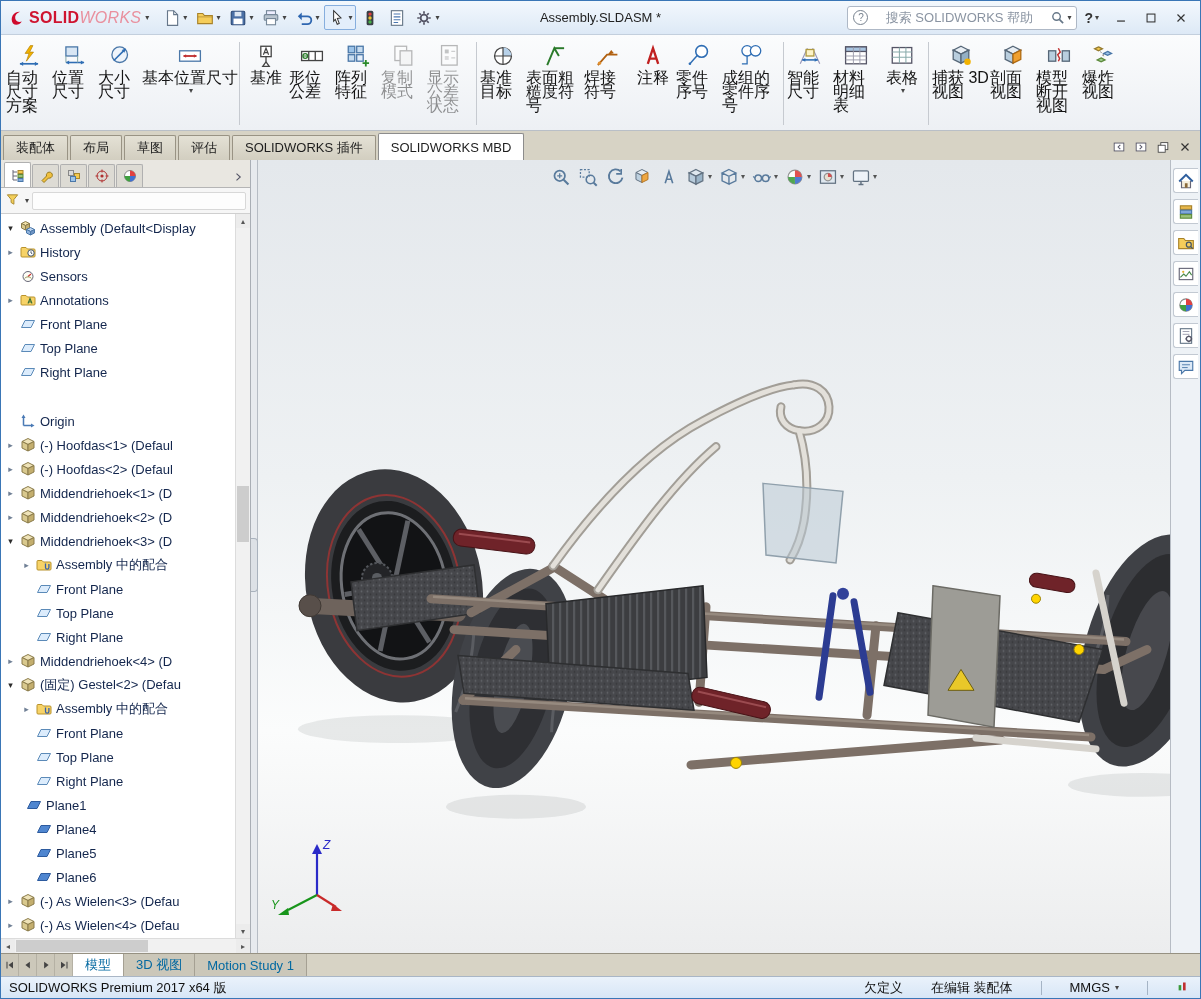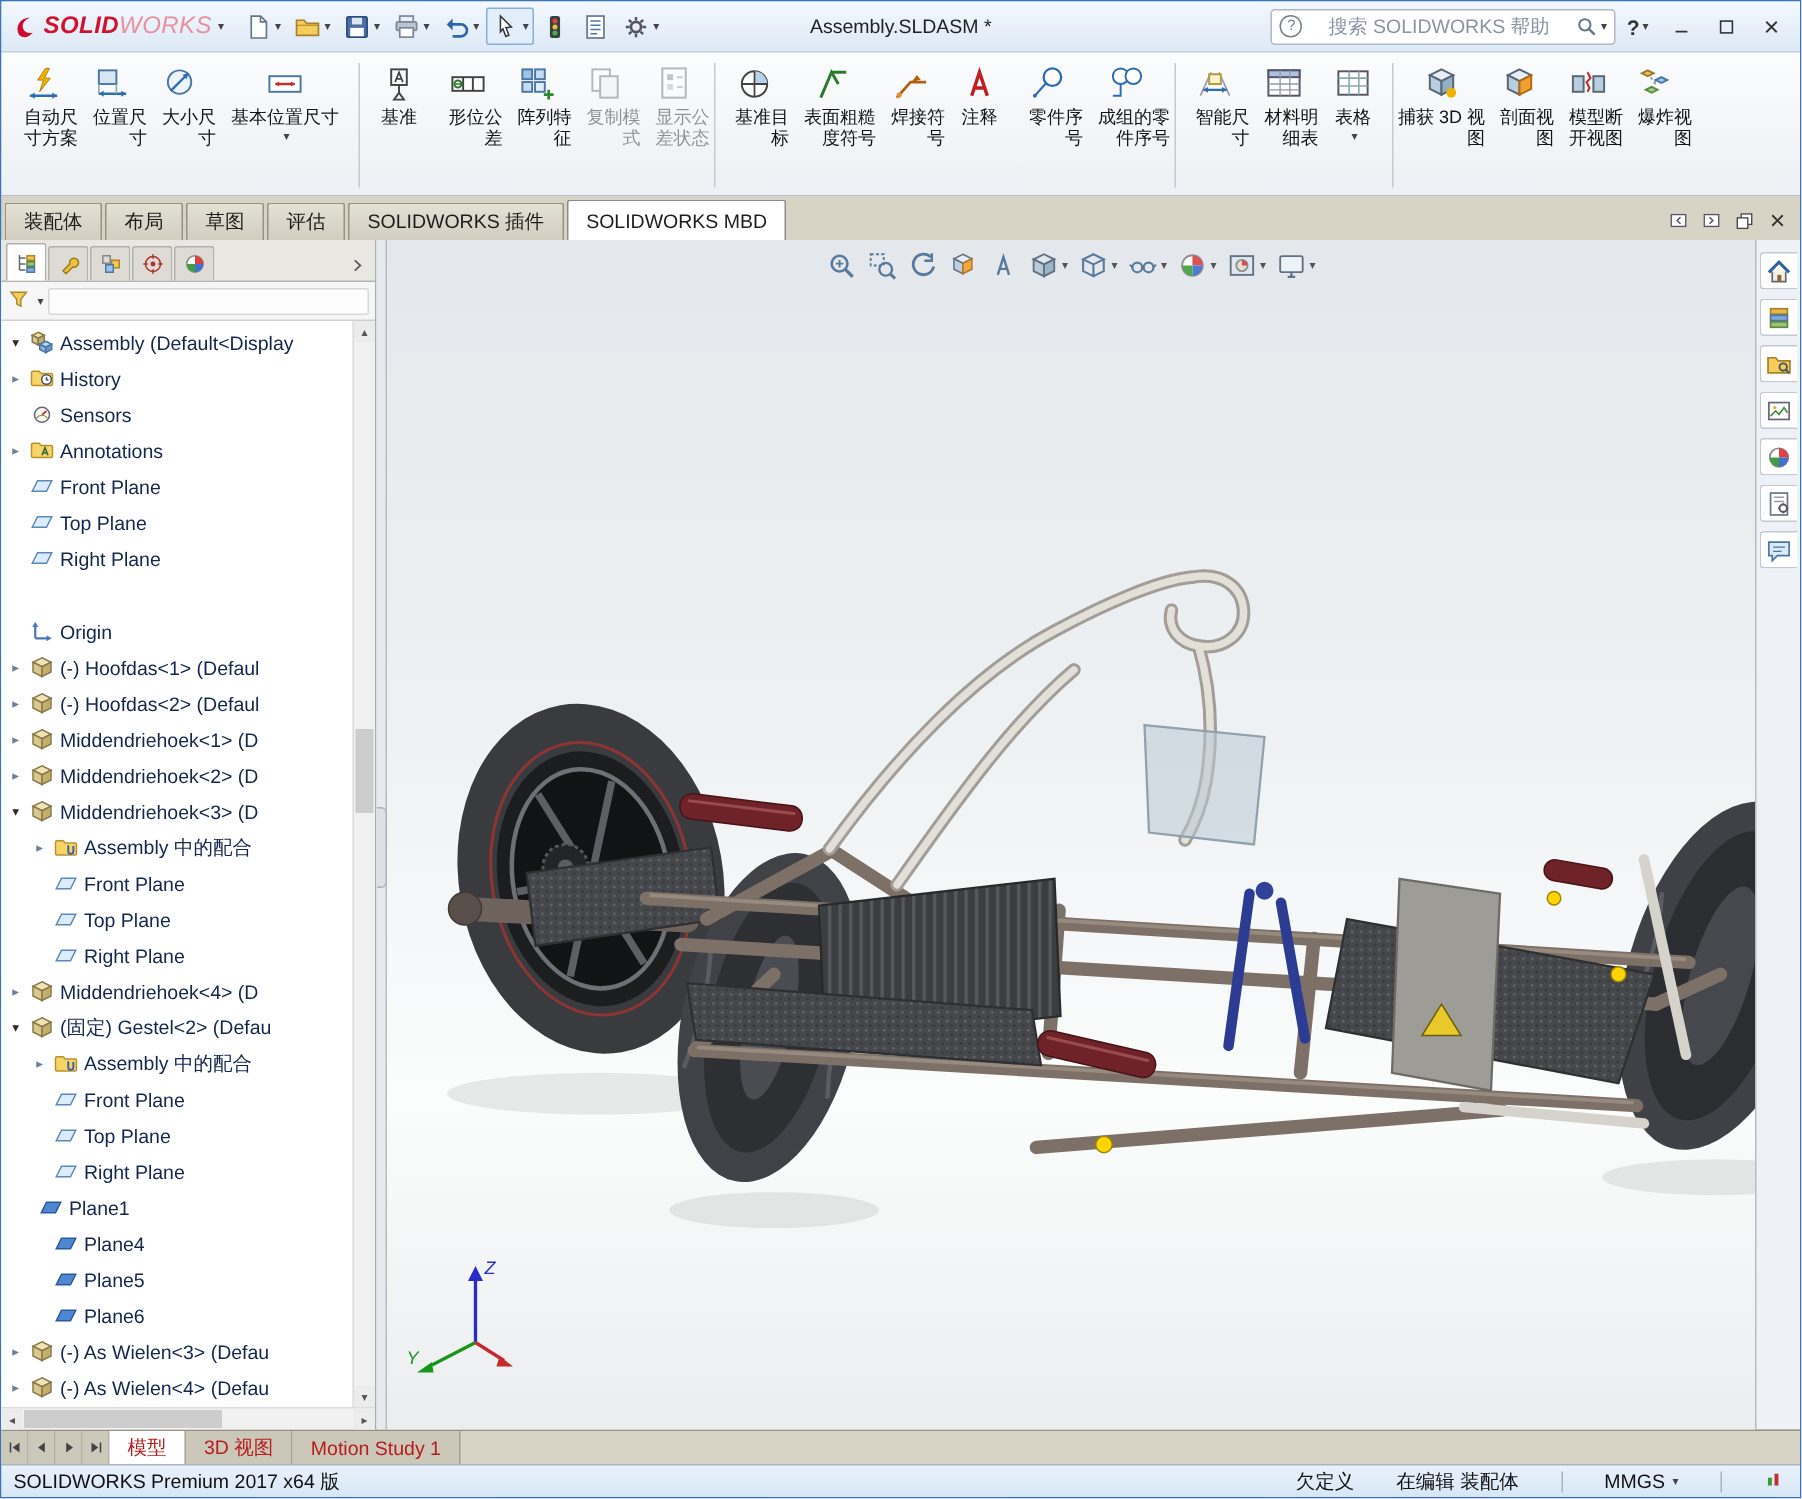--- a/index.html
+++ b/index.html
@@ -4,38 +4,38 @@
 <style>
 *{box-sizing:border-box;margin:0;padding:0;}
 html,body{width:1201px;height:999px;overflow:hidden;}
 body{font-family:"Liberation Sans","DejaVu Sans",sans-serif;font-size:12px;color:#1c1c1c;background:#fff;}
 .app{width:1201px;height:999px;display:flex;flex-direction:column;border:1px solid #3a76b6;background:#e9eef4;}
 .icon{display:inline-flex;align-items:center;justify-content:center;line-height:0;}
 .caret{font-size:8px;color:#444;margin-left:2px;line-height:1;}
 
 .titlebar{flex:0 0 34px;display:flex;align-items:center;background:linear-gradient(#f3f8fd,#dde9f6);padding:0 4px;position:relative;border-bottom:1px solid #c3cfdd;}
 .logo{display:flex;align-items:center;gap:2px;padding:0 10px 0 2px;}
-.ls{color:#cf1430;font-size:16px;font-style:italic;letter-spacing:.3px;}
+.ls{color:#cf1430;font-size:16px;letter-spacing:.3px;}
 .lw{color:#e9909e;font-size:16px;font-style:italic;font-weight:normal;letter-spacing:.3px;}
 .qt{display:flex;align-items:center;gap:1px;}
 .qbtn{display:flex;align-items:center;height:25px;padding:0 3px;border:1px solid transparent;border-radius:2px;}
 .qbtn.pressed{background:#e3eefb;border-color:#86aede;}
 .doc-title{position:absolute;left:50%;transform:translateX(-50%);top:9px;font-size:13px;color:#222;white-space:nowrap;}
 .tb-right{margin-left:auto;display:flex;align-items:center;gap:7px;}
 .search{display:flex;align-items:center;gap:5px;background:#fff;border:1px solid #aeb8c6;border-radius:3px;height:24px;width:230px;padding:0 5px;}
 .help-circle{width:15px;height:15px;border-radius:50%;border:1px solid #77828f;color:#77828f;font-size:10px;display:flex;align-items:center;justify-content:center;flex:0 0 15px;}
 .search-ph{flex:1;color:#8a94a2;font-size:13px;white-space:nowrap;overflow:hidden;text-align:center;}
 .search-mag{display:flex;align-items:center;}
 .help-btn{display:flex;align-items:center;font-size:14px;font-weight:bold;color:#333;}
 .winbtns{display:flex;}
 .wbtn{width:30px;height:24px;display:flex;align-items:center;justify-content:center;}
 
 .ribbon{flex:0 0 96px;display:flex;align-items:stretch;background:linear-gradient(#fbfcfd,#edf0f4);padding:3px 2px 1px 5px;border-bottom:1px solid #b9bfc7;overflow:hidden;}
 .rbtn{width:46px;display:flex;flex-direction:column;align-items:center;padding-top:5px;gap:2px;border-radius:2px;flex:0 0 auto;}
-.rlabel{font-size:12px;line-height:14px;text-align:right;color:#141414;white-space:normal;word-break:break-all;}
+.rlabel{font-size:16px;line-height:14px;text-align:left;color:#141414;white-space:normal;word-break:break-all;}
 .rbtn.single .rlabel{white-space:nowrap;word-break:normal;}
 .rbtn.disabled{filter:grayscale(1);opacity:.45;}
 .rsep{flex:0 0 1px;background:#c6cad0;margin:4px 3px;}
 
 .tabstrip{flex:0 0 27px;background:#d7d3c5;display:flex;align-items:flex-end;padding:2px 6px 0 2px;}
 .ctabs{display:flex;align-items:flex-end;height:100%;justify-content:flex-end;}
 .ctab{height:25px;display:flex;align-items:center;padding:0 12px;font-size:13px;color:#1d1d1d;background:linear-gradient(#e4e1d5,#d2cec0);border:1px solid #999384;border-bottom:none;border-radius:2px 2px 0 0;margin-right:2px;white-space:nowrap;}
 .ctab.active{background:#fff;height:27px;border-color:#8c8c8c;}
 .tab-winbtns{margin-left:auto;display:flex;align-items:center;gap:4px;padding-bottom:5px;}
 .twbtn{width:18px;height:16px;display:flex;align-items:center;justify-content:center;}
@@ -67,21 +67,21 @@
 .hud{position:absolute;top:6px;left:50%;transform:translateX(-50%);display:flex;align-items:center;gap:3px;opacity:.9;}
 .hbtn{display:flex;align-items:center;padding:1px 2px;border-radius:2px;}
 .triad{position:absolute;left:12px;bottom:26px;width:90px;height:96px;}
 
 .taskpane{flex:0 0 30px;background:#eef2f6;border-left:1px solid #b6bcc4;display:flex;flex-direction:column;align-items:center;gap:6px;padding-top:8px;}
 .tpbtn{width:25px;height:25px;background:#fff;border:1px solid #c2c9d2;border-right:none;border-radius:3px 0 0 3px;display:flex;align-items:center;justify-content:center;}
 
 .doctabs{flex:0 0 23px;background:#d7d3c5;border-top:1px solid #969182;display:flex;align-items:stretch;}
 .tabnav{display:flex;}
 .tnbtn{width:18px;display:flex;align-items:center;justify-content:center;border-right:1px solid #b5b1a4;background:#ccc8ba;}
-.dtab{display:flex;align-items:center;padding:0 12px;font-size:13px;color:#b91c1c;background:#cbc7b9;border-right:1px solid #a5a093;white-space:nowrap;}
+.dtab{display:flex;align-items:center;padding:0 12px;font-size:13px;color:#0369a1;background:#cbc7b9;border-right:1px solid #a5a093;white-space:nowrap;}
 .dtab.active{background:#fff;}
 
 .statusbar{flex:0 0 22px;display:flex;align-items:center;background:linear-gradient(#eaf2fb,#d7e6f6);border-top:1px solid #a9b6c6;padding:0 10px 0 8px;font-size:13px;color:#111;gap:19px;}
 .sb-right{margin-left:auto;display:flex;align-items:center;gap:28px;}
 .sb-sep{width:1px;height:14px;background:#a5b4c5;}
 .sb-units{display:flex;align-items:center;gap:3px;}
 </style>
 </head>
 <body>
 

